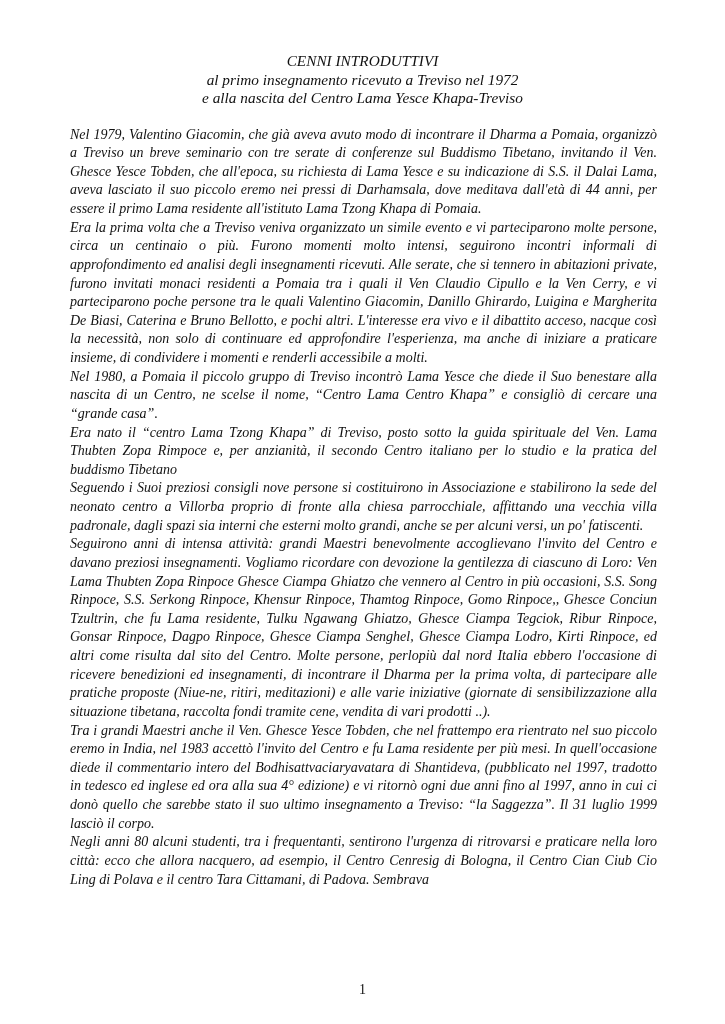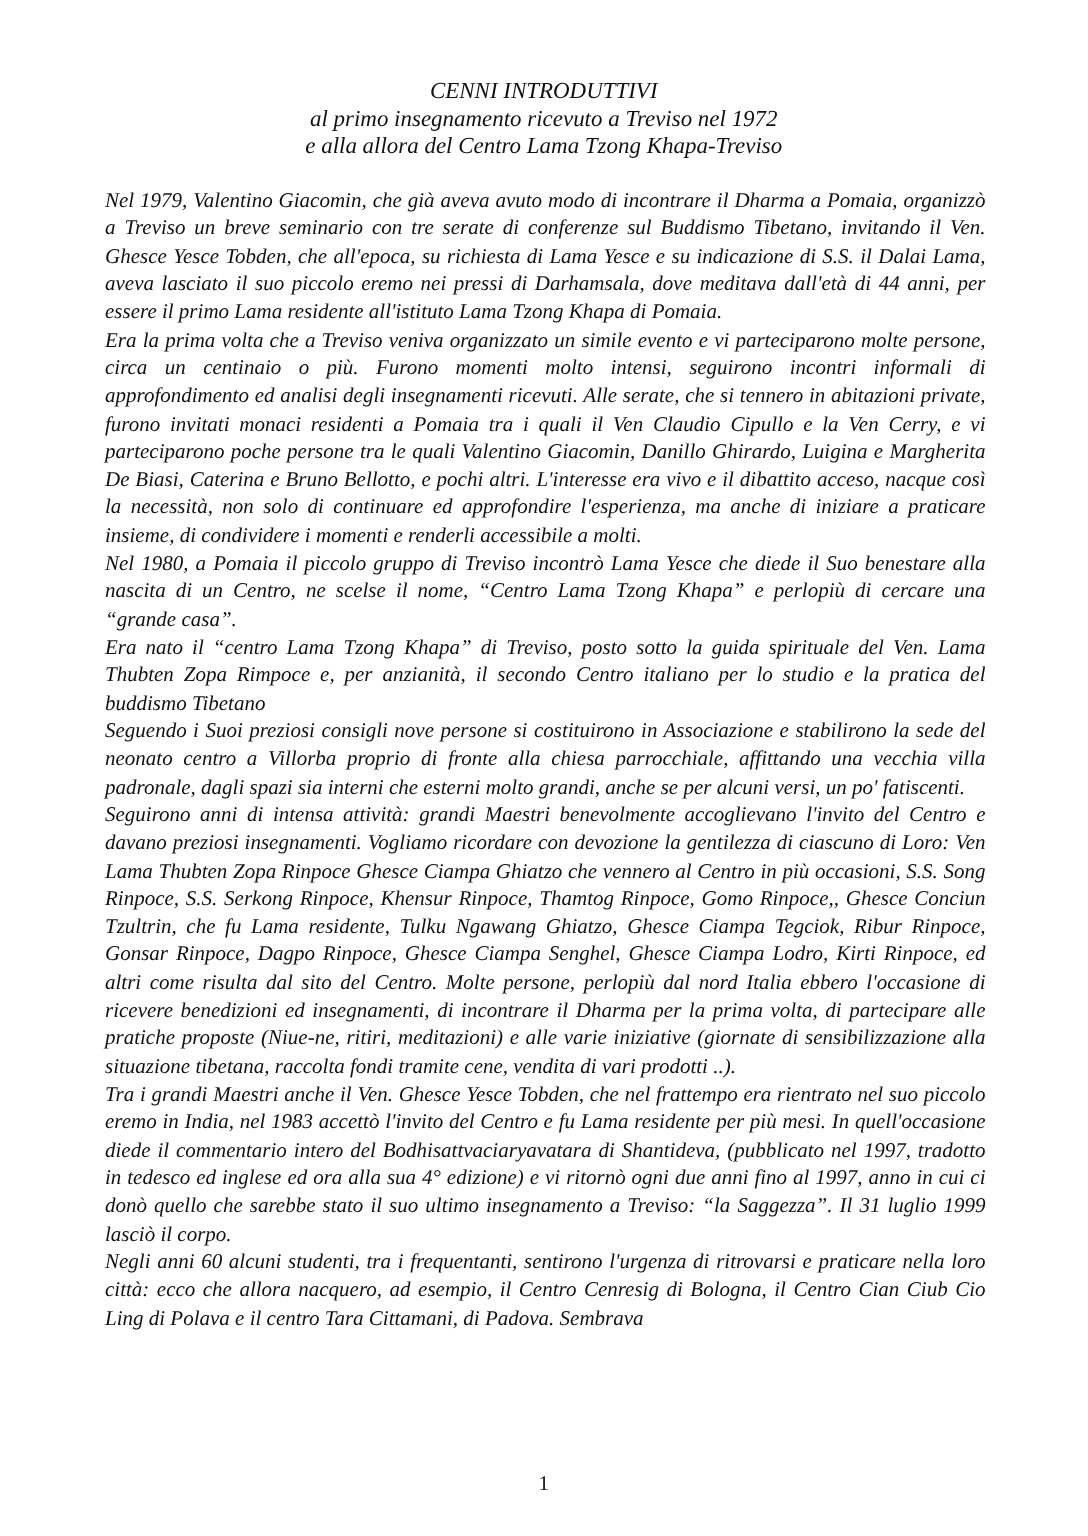--- a/index.html
+++ b/index.html
@@ -58,29 +58,29 @@
     }
   </style>
 </head>
 <body>
 
 <div class="page">
 
   <div class="heading">
     <div>CENNI INTRODUTTIVI</div>
     <div>al primo insegnamento ricevuto a Treviso nel 1972</div>
-    <div>e alla allora del Centro Lama Tzong Khapa-Treviso</div>
+    <div>e alla nascita del Centro Lama Yesce Khapa-Treviso</div>
   </div>
 
   <div class="body-text">
     <p>Nel 1979, Valentino Giacomin, che già aveva avuto modo di incontrare il Dharma a Pomaia, organizzò a Treviso un breve seminario con tre serate di conferenze sul Buddismo Tibetano, invitando il Ven. Ghesce Yesce Tobden, che all'epoca, su richiesta di Lama Yesce e su indicazione di S.S. il Dalai Lama, aveva lasciato il suo piccolo eremo nei pressi di Darhamsala, dove meditava dall'età di 44 anni, per essere il primo Lama residente all'istituto Lama Tzong Khapa di Pomaia.</p>
     <p>Era la prima volta che a Treviso veniva organizzato un simile evento e vi parteciparono molte persone, circa un centinaio o più. Furono momenti molto intensi, seguirono incontri informali di approfondimento ed analisi degli insegnamenti ricevuti. Alle serate, che si tennero in abitazioni private, furono invitati monaci residenti a Pomaia tra i quali il Ven Claudio Cipullo e la Ven Cerry, e vi parteciparono poche persone tra le quali Valentino Giacomin, Danillo Ghirardo, Luigina e Margherita De Biasi, Caterina e Bruno Bellotto, e pochi altri. L'interesse era vivo e il dibattito acceso, nacque così la necessità, non solo di continuare ed approfondire l'esperienza, ma anche di iniziare a praticare insieme, di condividere i momenti e renderli accessibile a molti.</p>
-    <p>Nel 1980, a Pomaia il piccolo gruppo di Treviso incontrò Lama Yesce che diede il Suo benestare alla nascita di un Centro, ne scelse il nome, “Centro Lama Tzong Khapa” e perlopiù di cercare una “grande casa”.</p>
+    <p>Nel 1980, a Pomaia il piccolo gruppo di Treviso incontrò Lama Yesce che diede il Suo benestare alla nascita di un Centro, ne scelse il nome, “Centro Lama Centro Khapa” e consigliò di cercare una “grande casa”.</p>
     <p>Era nato il “centro Lama Tzong Khapa” di Treviso, posto sotto la guida spirituale del Ven. Lama Thubten Zopa Rimpoce e, per anzianità, il secondo Centro italiano per lo studio e la pratica del buddismo Tibetano</p>
     <p>Seguendo i Suoi preziosi consigli nove persone si costituirono in Associazione e stabilirono la sede del neonato centro a Villorba proprio di fronte alla chiesa parrocchiale, affittando una vecchia villa padronale, dagli spazi sia interni che esterni molto grandi, anche se per alcuni versi, un po' fatiscenti.</p>
     <p>Seguirono anni di intensa attività: grandi Maestri benevolmente accoglievano l'invito del Centro e davano preziosi insegnamenti. Vogliamo ricordare con devozione la gentilezza di ciascuno di Loro: Ven Lama Thubten Zopa Rinpoce Ghesce Ciampa Ghiatzo che vennero al Centro in più occasioni, S.S. Song Rinpoce, S.S. Serkong Rinpoce, Khensur Rinpoce, Thamtog Rinpoce, Gomo Rinpoce,, Ghesce Conciun Tzultrin, che fu Lama residente, Tulku Ngawang Ghiatzo, Ghesce Ciampa Tegciok, Ribur Rinpoce, Gonsar Rinpoce, Dagpo Rinpoce, Ghesce Ciampa Senghel, Ghesce Ciampa Lodro, Kirti Rinpoce, ed altri come risulta dal sito del Centro. Molte persone, perlopiù dal nord Italia ebbero l'occasione di ricevere benedizioni ed insegnamenti, di incontrare il Dharma per la prima volta, di partecipare alle pratiche proposte (Niue-ne, ritiri, meditazioni) e alle varie iniziative (giornate di sensibilizzazione alla situazione tibetana, raccolta fondi tramite cene, vendita di vari prodotti ..).</p>
     <p>Tra i grandi Maestri anche il Ven. Ghesce Yesce Tobden, che nel frattempo era rientrato nel suo piccolo eremo in India, nel 1983 accettò l'invito del Centro e fu Lama residente per più mesi. In quell'occasione diede il commentario intero del Bodhisattvaciaryavatara di Shantideva, (pubblicato nel 1997, tradotto in tedesco ed inglese ed ora alla sua 4° edizione) e vi ritornò ogni due anni fino al 1997, anno in cui ci donò quello che sarebbe stato il suo ultimo insegnamento a Treviso: “la Saggezza”. Il 31 luglio 1999 lasciò il corpo.</p>
-    <p>Negli anni 60 alcuni studenti, tra i frequentanti, sentirono l'urgenza di ritrovarsi e praticare nella loro città: ecco che allora nacquero, ad esempio, il Centro Cenresig di Bologna, il Centro Cian Ciub Cio Ling di Polava e il centro Tara Cittamani, di Padova. Sembrava</p>
+    <p>Negli anni 80 alcuni studenti, tra i frequentanti, sentirono l'urgenza di ritrovarsi e praticare nella loro città: ecco che allora nacquero, ad esempio, il Centro Cenresig di Bologna, il Centro Cian Ciub Cio Ling di Polava e il centro Tara Cittamani, di Padova. Sembrava</p>
   </div>
 
   <div class="page-number">1</div>
 
 </div>
 
 </body></html>

